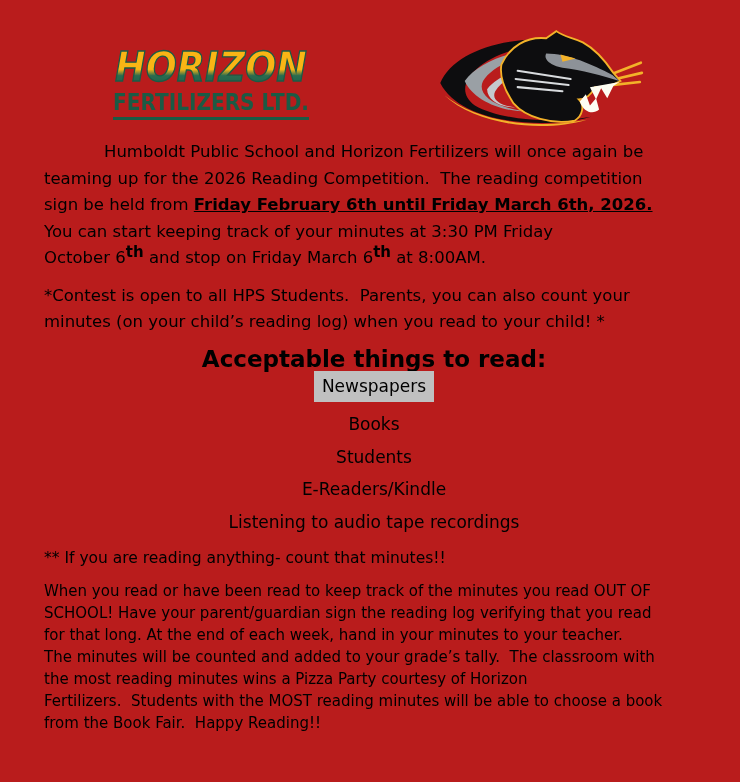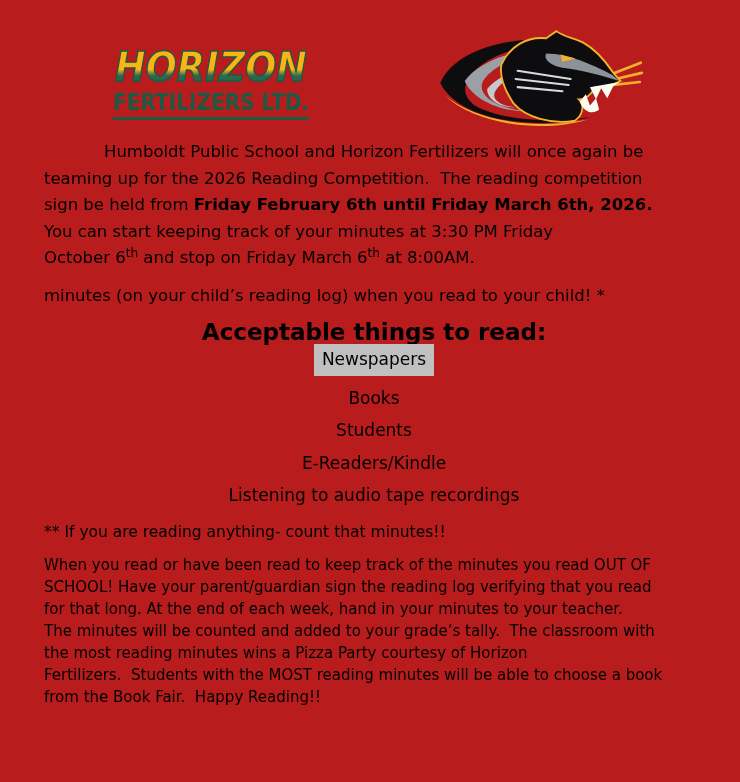--- a/index.html
+++ b/index.html
@@ -3,22 +3,22 @@
 <meta charset="utf-8">
 <style>
   html,body{margin:0;padding:0;background:#fff;}
   body{width:740px;height:782px;overflow:hidden;font-family:"DejaVu Sans",sans-serif;color:#000;}
   .page{position:relative;width:740px;height:782px;background:#b91c1c;}
   .horizon-logo{position:absolute;left:110px;top:34px;}
   .panther-logo{position:absolute;left:430px;top:24px;}
   .content{position:absolute;top:139px;left:44px;width:660px;}
   .line{white-space:pre;font-size:16.5px;line-height:26.5px;}
   .indent{text-indent:60px;}
-  .dates-bold{font-weight:bold;}
-  sup.th{font-size:12px;vertical-align:super;line-height:0;}
+  .dates-bold{font-weight:bold;text-decoration:underline;}
+  sup.th{font-size:15px;vertical-align:super;line-height:0;font-weight:bold;}
   .note{margin-top:11px;}
   .acceptable-heading{margin-top:11px;text-align:center;font-weight:bold;font-size:23px;line-height:24px;white-space:pre;}
   .reading-list{text-align:center;font-size:17px;}
   .list-item{margin-top:12px;line-height:20.5px;white-space:pre;}
   .list-item:first-child{margin-top:0;}
   .highlight{display:inline-block;background:#c0c0c0;padding:5px 8px 6px 8px;}
   .reminder{margin-top:15px;font-size:15.5px;line-height:22px;white-space:pre;}
   .closing{margin-top:11px;}
   .closing .cline{white-space:pre;font-size:15px;line-height:22px;}
 </style>
@@ -82,20 +82,21 @@
 
     <section class="intro">
       <div class="line indent"><span>Humboldt Public School and Horizon Fertilizers will once again be</span></div>
       <div class="line"><span>teaming up for the 2026 Reading Competition.  The reading competition</span></div>
       <div class="line"><span>sign be held from </span><span class="dates-bold">Friday February 6th until Friday March 6th, 2026.</span></div>
       <div class="line"><span>You can start keeping track of your minutes at 3:30 PM Friday</span></div>
       <div class="line"><span>October 6</span><sup class="th">th</sup><span> and stop on Friday March 6</span><sup class="th">th</sup><span> at 8:00AM.</span></div>
     </section>
 
     <section class="note">
+      <div class="line"><span>*Contest is open to all HPS Students.  Parents, you can also count your</span></div>
       <div class="line"><span>minutes (on your child’s reading log) when you read to your child! *</span></div>
     </section>
 
     <div class="acceptable-heading">Acceptable things to read:</div>
 
     <section class="reading-list">
       <div class="list-item"><span class="highlight">Newspapers</span></div>
       <div class="list-item">Books</div>
       <div class="list-item">Students</div>
       <div class="list-item">E-Readers/Kindle</div>

